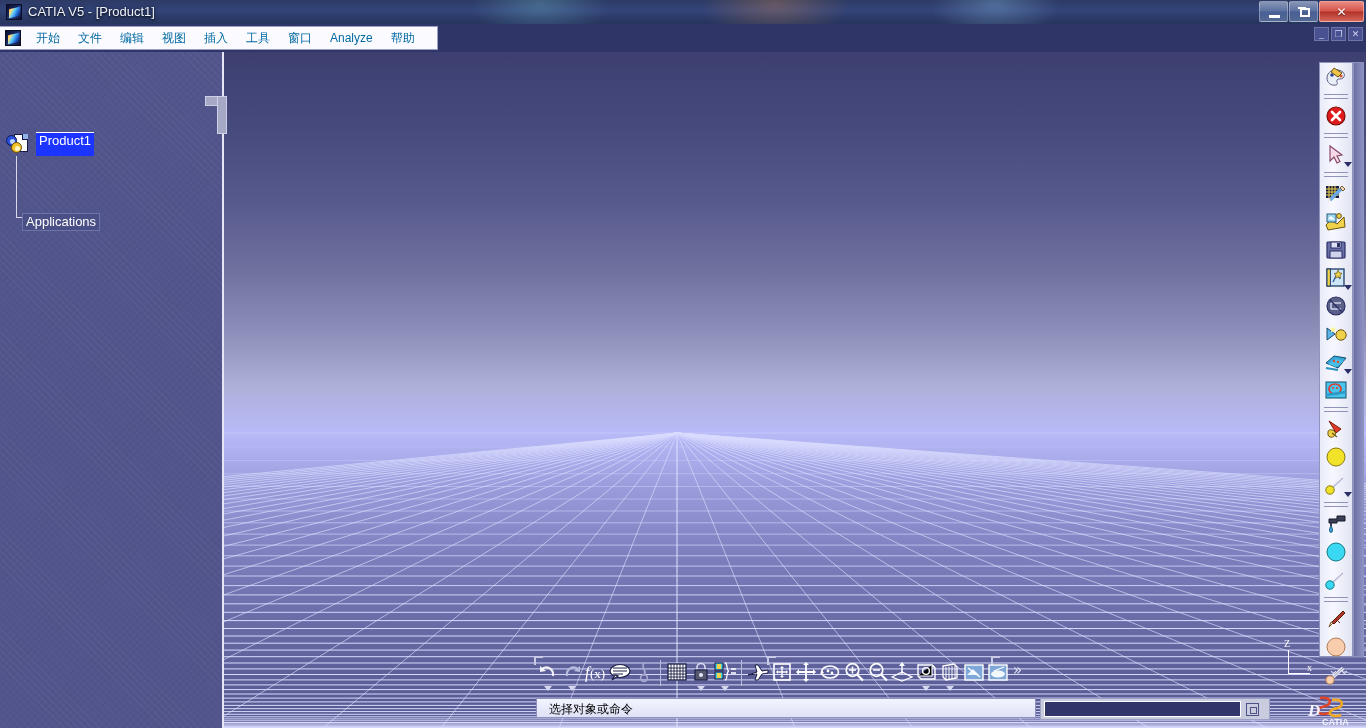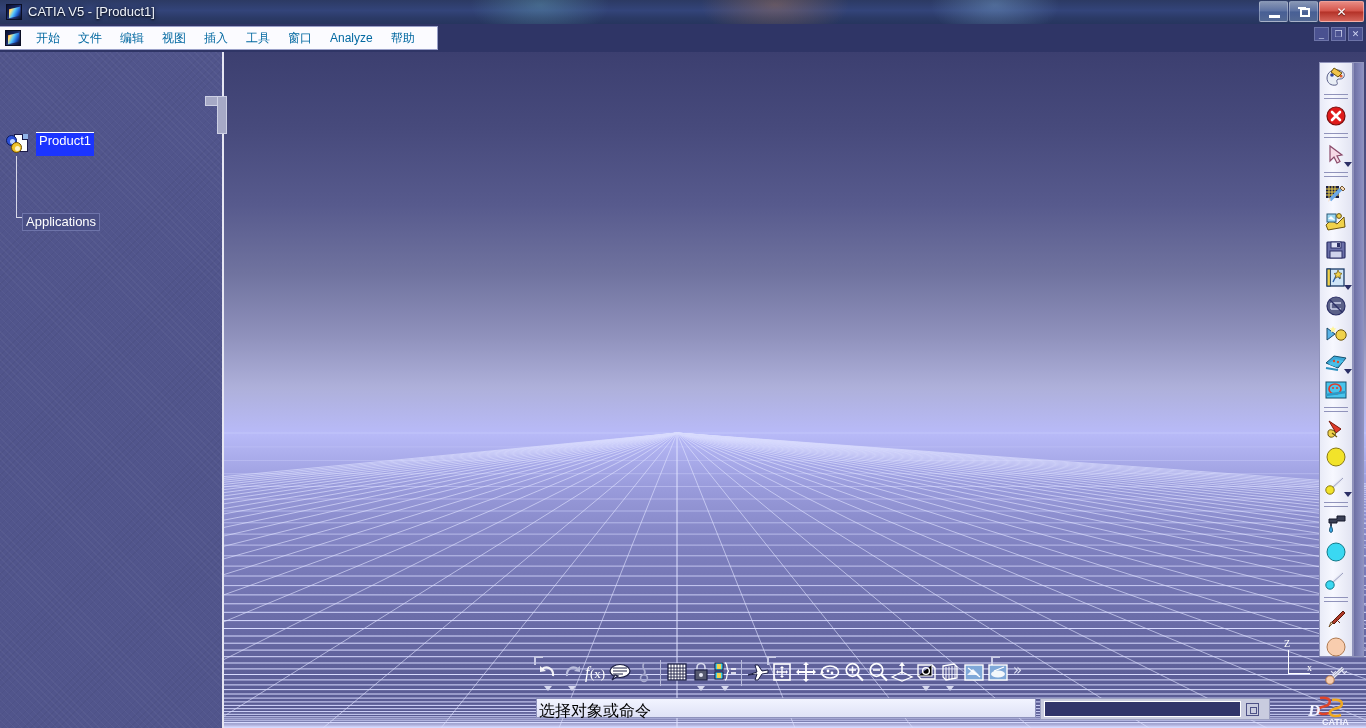--- a/index.html
+++ b/index.html
@@ -214,21 +214,21 @@
     font-family:"DejaVu Sans", sans-serif;
   }
 
   
   #statusbar{
     position:absolute; left:536px; top:698px; width:500px; height:20px;
     background:linear-gradient(180deg,#f2f4ff 0%, #dfe2f6 100%);
     border:1px solid #8e92bc;
   }
   #status-text{
-    position:absolute; left:2px; top:2px; font-size:16px; color:#000;
+    position:absolute; left:12px; top:2px; font-size:12px; color:#000;
     white-space:nowrap;
     font-family:Liberation Mono, monospace;
   }
   #cmd-wrap{
     position:absolute; left:1040px; top:698px; width:230px; height:22px;
     background:#c9ccdf; border:1px solid #9ca0c2; display:flex; align-items:center;
   }
   #cmd-input{
     margin-left:3px; width:197px; height:16px; background:#31356a;
     border:1px solid #ffffff; outline:none; color:#fff; font-size:11px;

